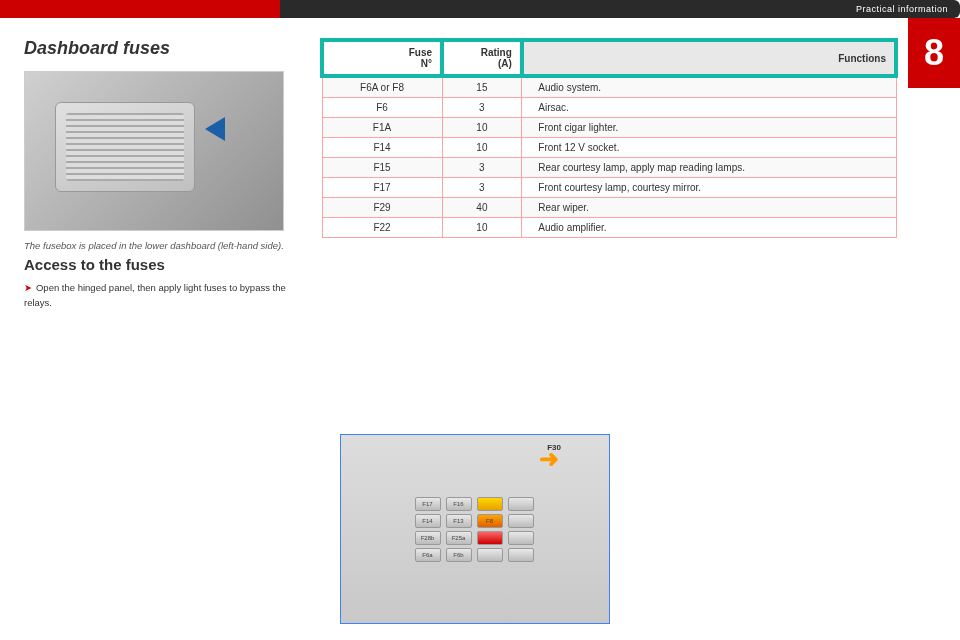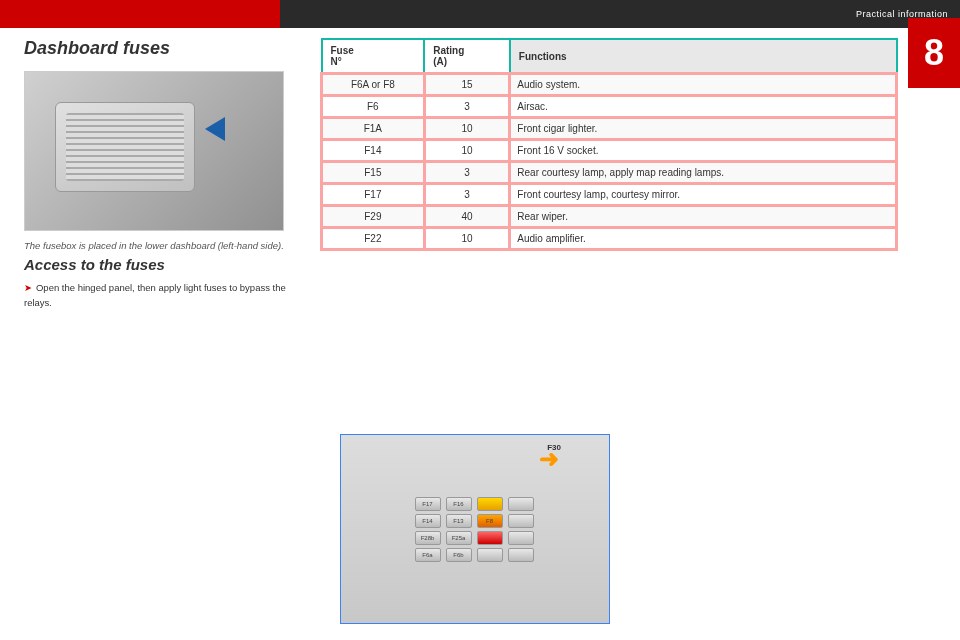--- a/index.html
+++ b/index.html
@@ -10,24 +10,25 @@
       font-family: Arial, sans-serif;
       font-size: 11px;
       overflow: hidden;
       position: relative;
     }
 
     
     #top-bar {
       position: absolute;
       top: 0; left: 0; right: 0;
-      height: 28px;
+      height: 18px;
       background: #2a2a2a;
       display: flex;
       align-items: center;
+      border-radius: 6px;
     }
     #top-bar-accent {
       width: 280px;
       height: 100%;
       background: #c00;
     }
     #top-bar-title {
       margin-left: auto;
       margin-right: 12px;
       color: #fff;
@@ -129,21 +130,20 @@
       line-height: 1.4;
       margin-bottom: 4px;
       font-style: italic;
     }
 
     #access-title {
       font-size: 15px;
       font-weight: bold;
       color: #333;
       margin-bottom: 8px;
-      font-style: italic;
     }
 
     #access-text {
       font-size: 9.5px;
       color: #333;
       line-height: 1.5;
     }
     #access-text .bullet {
       color: #c00;
       margin-right: 4px;
@@ -157,31 +157,31 @@
 
     
     #fuse-table {
       width: 100%;
       border-collapse: collapse;
       font-size: 10px;
     }
 
     #fuse-table th {
       background: #fff;
-      border: 2px solid #14b8a6;
+      border: 4px solid #14b8a6;
       padding: 5px 8px;
-      text-align: left;
+      text-align: right;
       font-weight: bold;
       font-size: 10px;
       color: #333;
     }
 
     #fuse-table td {
-      border: 3px solid #fca5a5;
-      padding: 4px 6px;
+      border: 1px solid #fca5a5;
+      padding: 4px 16px;
       color: #333;
       vertical-align: middle;
     }
 
     #fuse-table td:first-child,
     #fuse-table td:nth-child(2) {
       text-align: center;
     }
 
     #fuse-table tr:nth-child(odd) td {
@@ -315,21 +315,21 @@
             <td>Airsac.</td>
           </tr>
           <tr>
             <td>F1A</td>
             <td>10</td>
             <td>Front cigar lighter.</td>
           </tr>
           <tr>
             <td>F14</td>
             <td>10</td>
-            <td>Front 16 V socket.</td>
+            <td>Front 12 V socket.</td>
           </tr>
           <tr>
             <td>F15</td>
             <td>3</td>
             <td>Rear courtesy lamp, apply map reading lamps.</td>
           </tr>
           <tr>
             <td>F17</td>
             <td>3</td>
             <td>Front courtesy lamp, courtesy mirror.</td>

